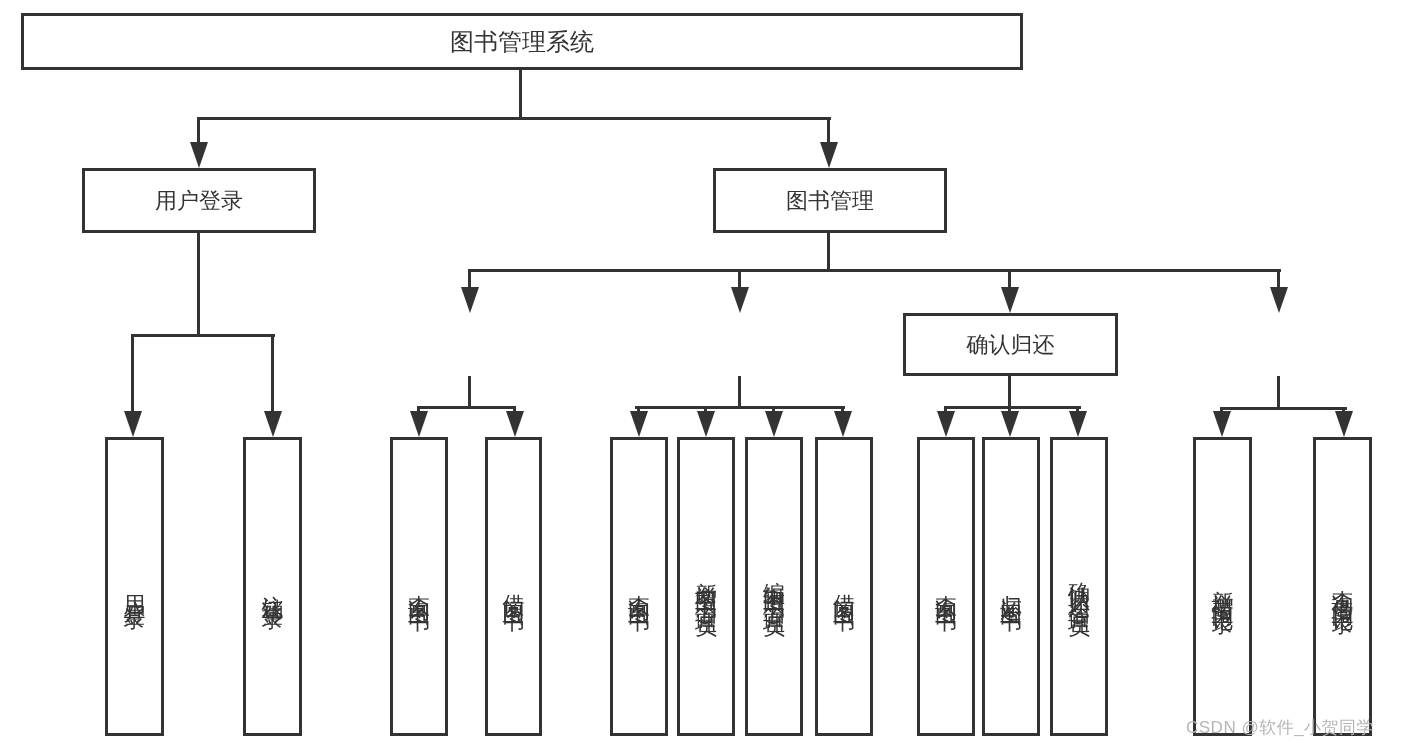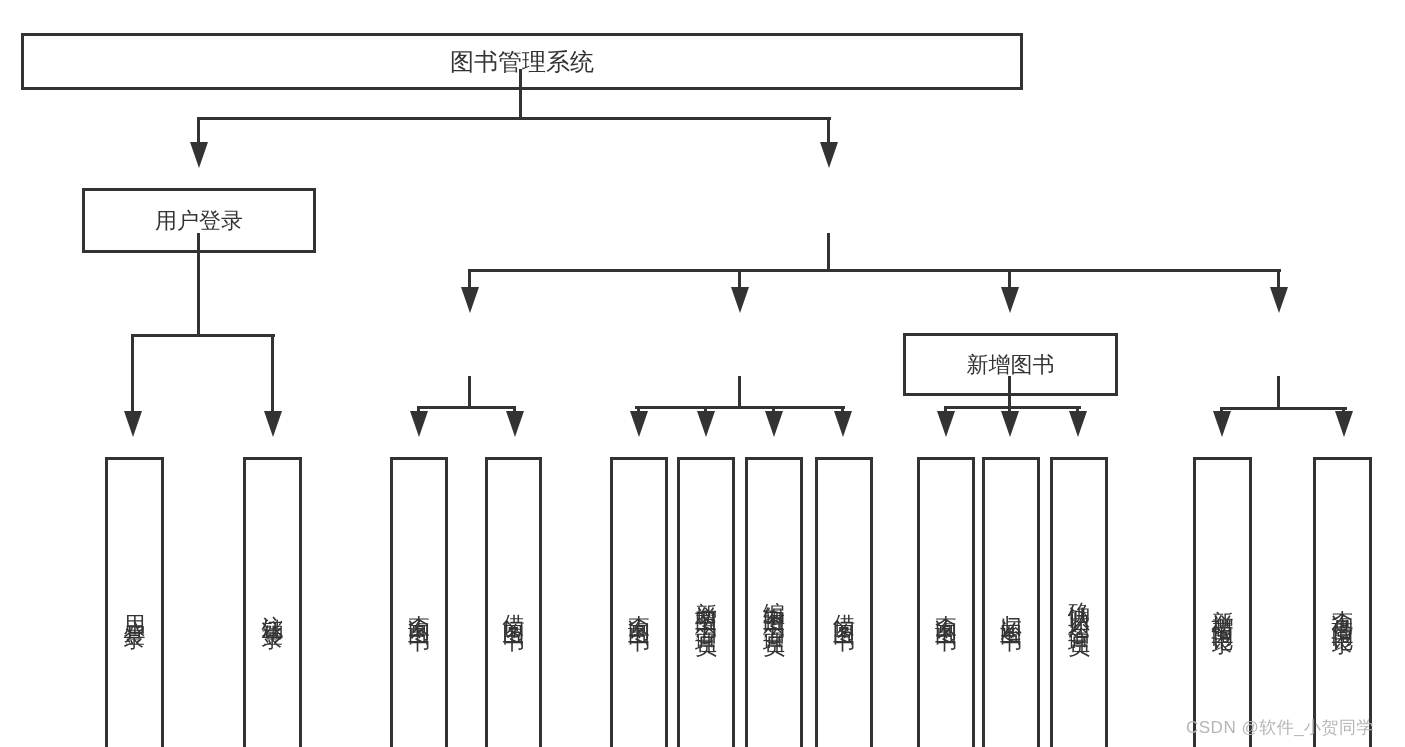--- a/index.html
+++ b/index.html
@@ -14,21 +14,20 @@
   }
   .box {
     position: absolute;
     box-sizing: border-box;
     border: 3px solid #333333;
     background: #ffffff;
     display: flex;
     align-items: center;
     justify-content: center;
     text-align: center;
-    margin-top: 20px;
   }
   .root-box  { font-size: 24px; }
   .lvl-box   { font-size: 22px; }
   .leaf-box  { font-size: 22px; }
   .leaf-box .vtext {
     writing-mode: vertical-rl;
     text-orientation: mixed;
     letter-spacing: 5px;
     line-height: 1.1;
   }
@@ -57,24 +56,25 @@
 </style>
 </head>
 <body>
 
 <div id="canvas">
 
   <div class="box root-box" style="left:21px; top:13px; width:1002px; height:57px;">图书管理系统</div>
 
   <div class="box lvl-box" style="left:82px; top:168px; width:234px; height:65px;">用户登录</div>
 
+  <div class="box lvl-box" style="left:713px; top:168px; width:234px; height:65px;">图书管理</div>
 
 
 
-  <div class="box lvl-box" style="left:903px; top:313px; width:215px; height:63px;">新增图书</div>
+  <div class="box lvl-box" style="left:903px; top:313px; width:215px; height:63px;">确认归还</div>
 
 
   <div class="box leaf-box" style="left:105px; top:437px; width:59px; height:299px;">
     <span class="vtext">用户登录</span>
   </div>
   <div class="box leaf-box" style="left:243px; top:437px; width:59px; height:299px;">
     <span class="vtext">注销登录</span>
   </div>
 
   <div class="box leaf-box" style="left:390px; top:437px; width:58px; height:299px;">

